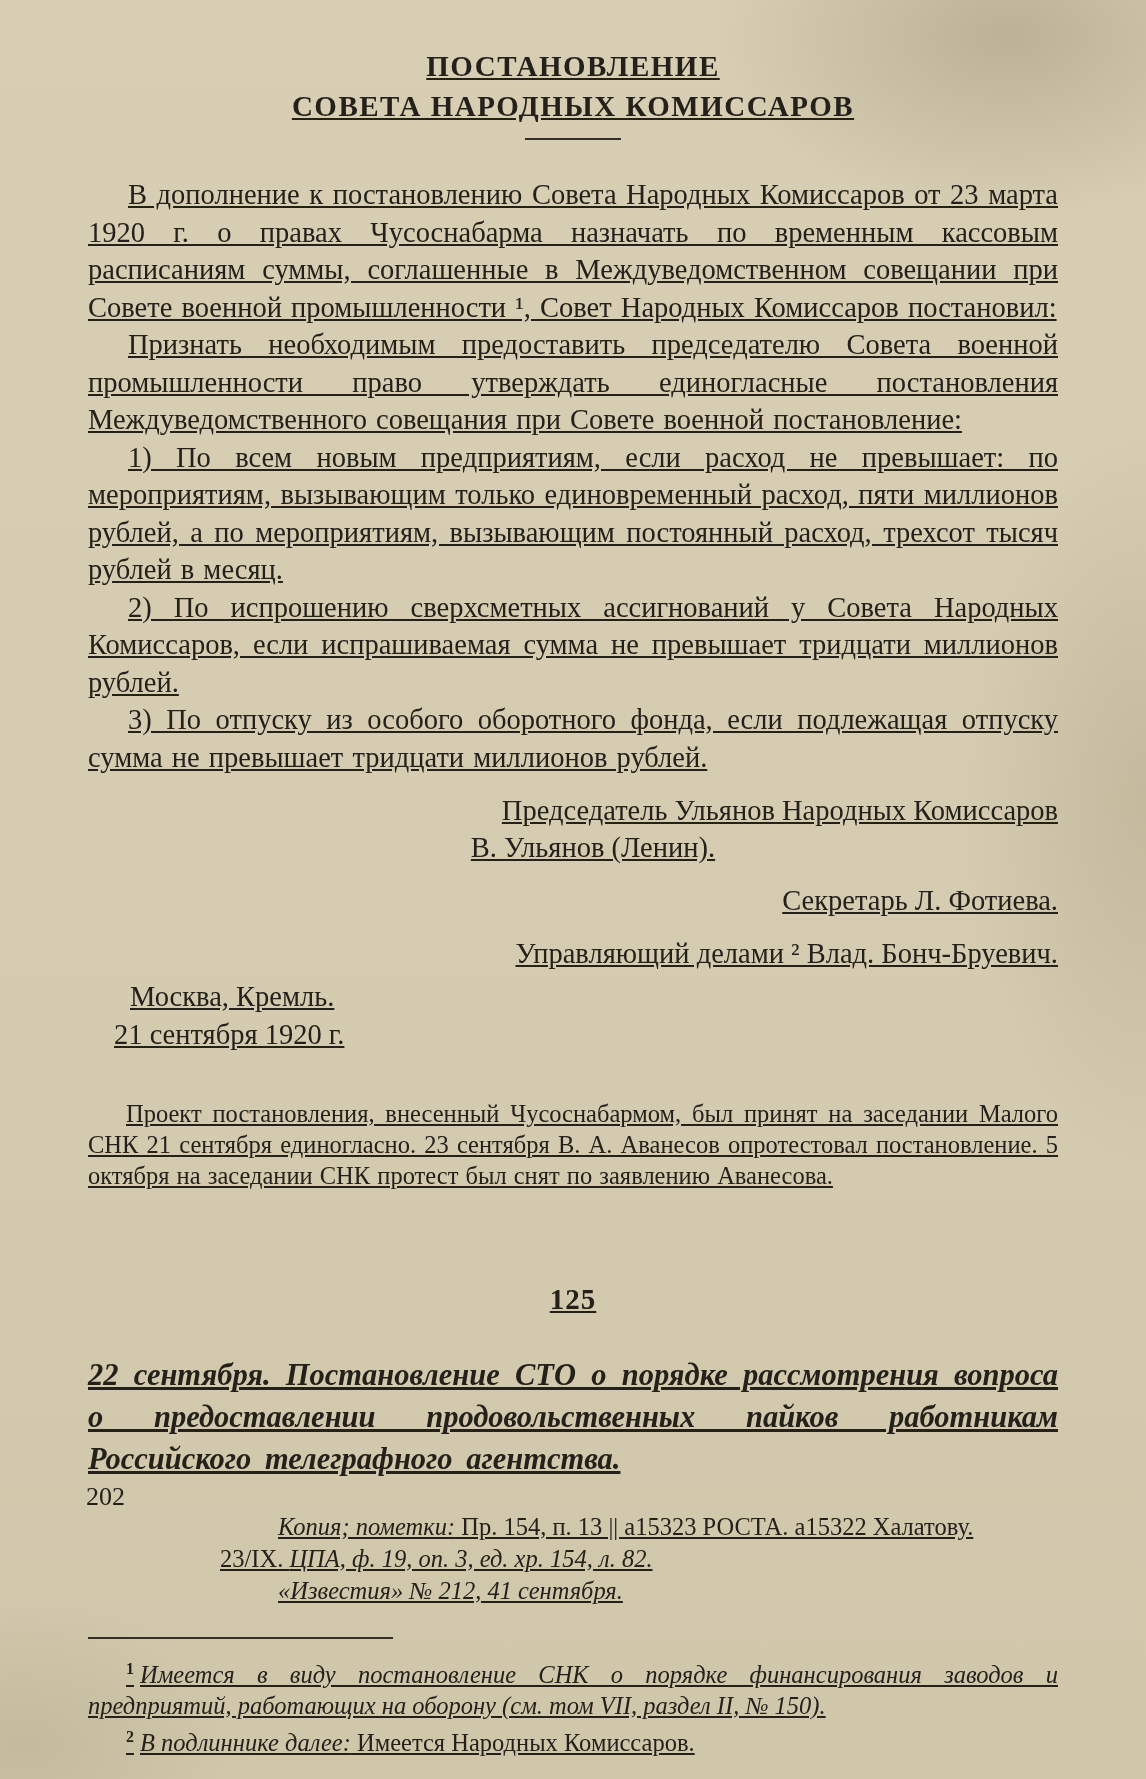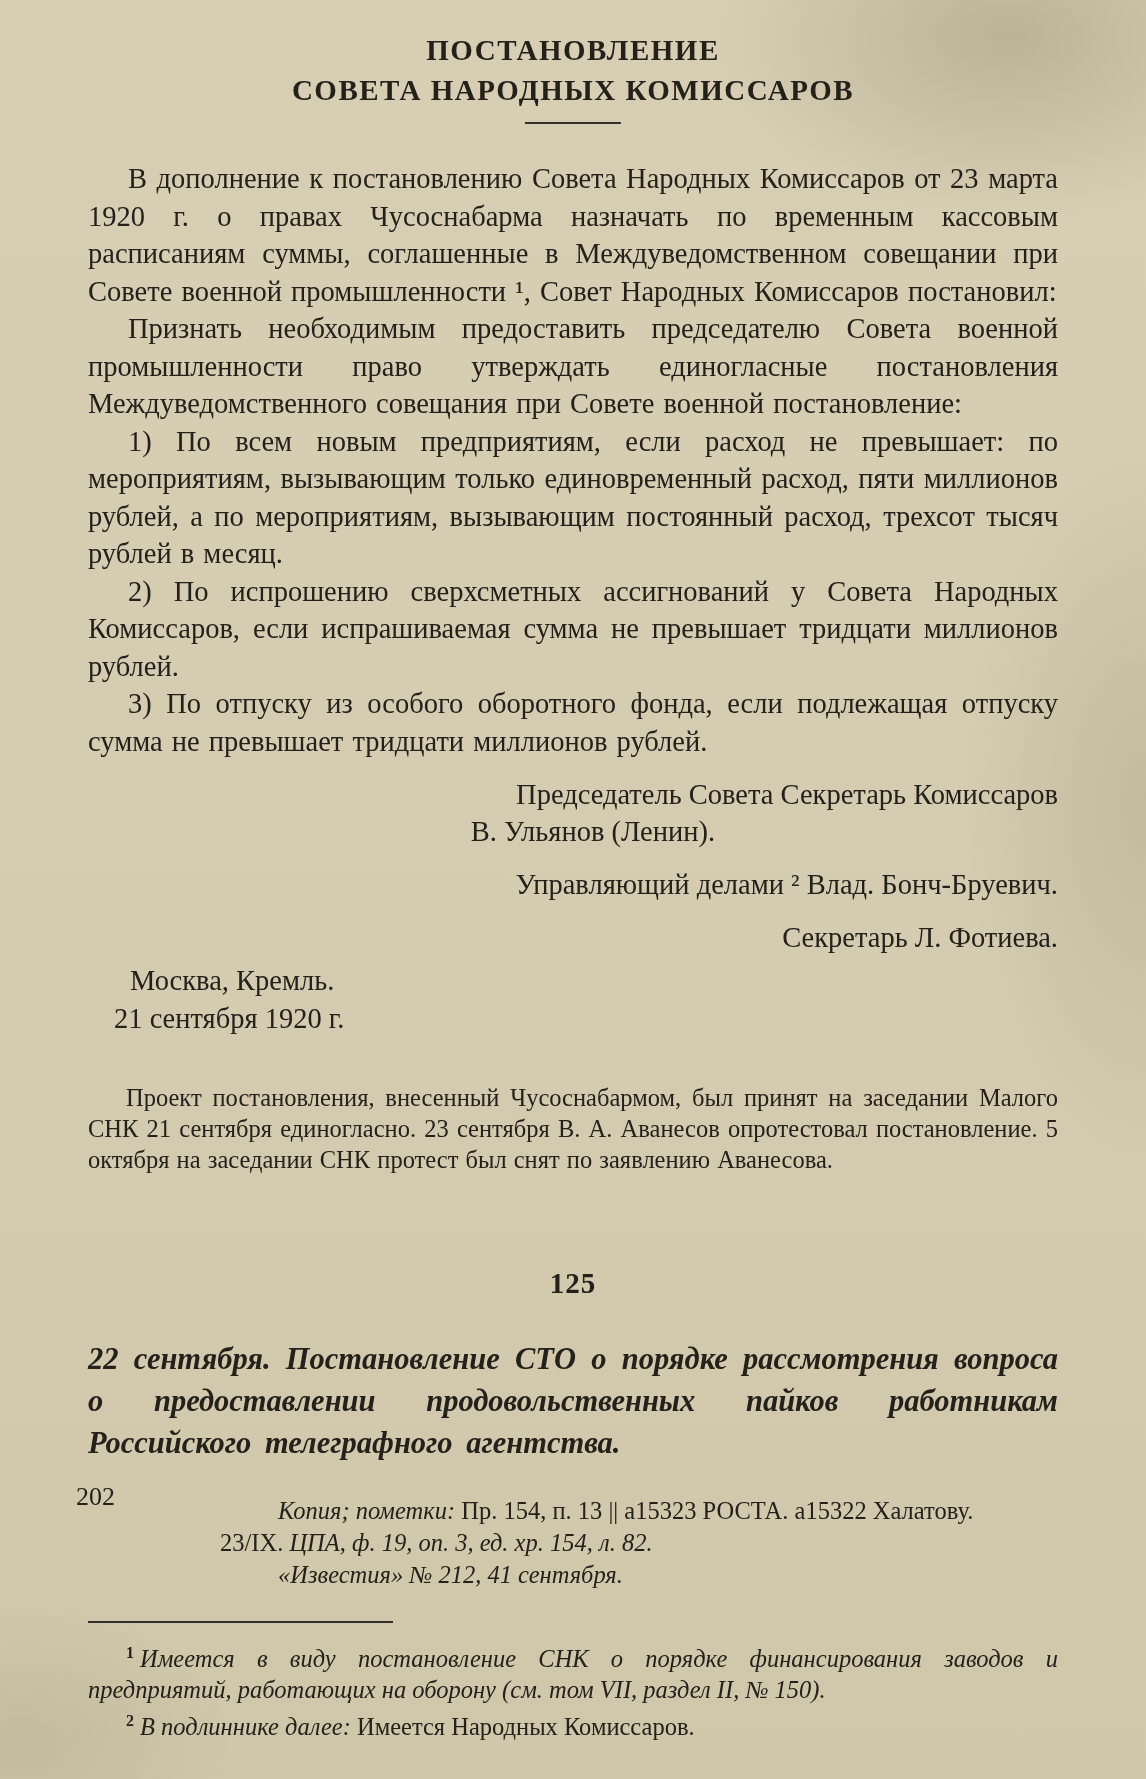--- a/index.html
+++ b/index.html
@@ -13,21 +13,22 @@
       radial-gradient(ellipse 420px 260px at 88% 2%, rgba(118,106,74,0.28), transparent 70%),
       radial-gradient(ellipse 260px 520px at 100% 45%, rgba(118,106,74,0.18), transparent 70%),
       radial-gradient(ellipse 300px 200px at 2% 98%, rgba(118,106,74,0.14), transparent 70%),
       linear-gradient(180deg, #d7ceb4 0%, #d4cbb0 55%, #d0c7ab 100%);
     font-family: "Liberation Serif", "DejaVu Serif", serif;
     color: #24211b;
     overflow: hidden;
   }
   .content {
     position: relative;
-    padding: 30px 88px 0 88px;
+    padding: 46px 88px 0 88px;
+    text-decoration: underline;
   }
   .doc-title {
     text-align: center;
     font-weight: bold;
     font-size: 29px;
     line-height: 40px;
     letter-spacing: 1.5px;
   }
   .title-rule {
     width: 96px;
@@ -101,21 +102,21 @@
     margin: 0;
     font-size: 24.5px;
     line-height: 31px;
     text-align: justify;
     text-indent: 38px;
   }
   .fn-italic { font-style: italic; }
   sup.fn-mark { font-size: 16px; font-style: normal; font-weight: bold; padding-right: 6px; }
   .page-number {
     position: absolute;
-    left: 76px;
+    left: 86px;
     top: 1482px;
     font-size: 26px;
   }
 </style>
 </head>
 <body>
 
 <div class="scan-page">
   <div class="content">
 
@@ -127,24 +128,24 @@
 
     <div class="body-text">
       <p class="para">В дополнение к постановлению Совета Народных Комиссаров от 23 марта 1920 г. о правах Чусоснабарма назначать по временным кассовым расписаниям суммы, соглашенные в Междуведомственном совещании при Совете военной промышленности ¹, Совет Народных Комиссаров постановил:</p>
       <p class="para">Признать необходимым предоставить председателю Совета военной промышленности право утверждать единогласные постановления Междуведомственного совещания при Совете военной постановление:</p>
       <p class="para">1) По всем новым предприятиям, если расход не превышает: по мероприятиям, вызывающим только единовременный расход, пяти миллионов рублей, а по мероприятиям, вызывающим постоянный расход, трехсот тысяч рублей в месяц.</p>
       <p class="para">2) По испрошению сверхсметных ассигнований у Совета Народных Комиссаров, если испрашиваемая сумма не превышает тридцати миллионов рублей.</p>
       <p class="para">3) По отпуску из особого оборотного фонда, если подлежащая отпуску сумма не превышает тридцати миллионов рублей.</p>
     </div>
 
     <div class="signatures">
-      <p class="sig-line sig-right">Председатель Совета Секретарь Комиссаров</p>
+      <p class="sig-line sig-right">Председатель Ульянов Народных Комиссаров</p>
       <p class="sig-line sig-center">В. Ульянов (Ленин).</p>
+      <p class="sig-line sig-right sig-gap">Секретарь Л. Фотиева.</p>
       <p class="sig-line sig-right sig-gap">Управляющий делами ² Влад. Бонч-Бруевич.</p>
-      <p class="sig-line sig-right sig-gap">Секретарь Л. Фотиева.</p>
     </div>
 
     <div class="place-date">
       <p class="place-line">Москва, Кремль.</p>
       <p class="date-line">21 сентября 1920 г.</p>
     </div>
 
     <p class="small-note">Проект постановления, внесенный Чусоснабармом, был принят на заседании Малого СНК 21 сентября единогласно. 23 сентября В. А. Аванесов опротестовал постановление. 5 октября на заседании СНК протест был снят по заявлению Аванесова.</p>
 
     <div class="entry-number">125</div>

